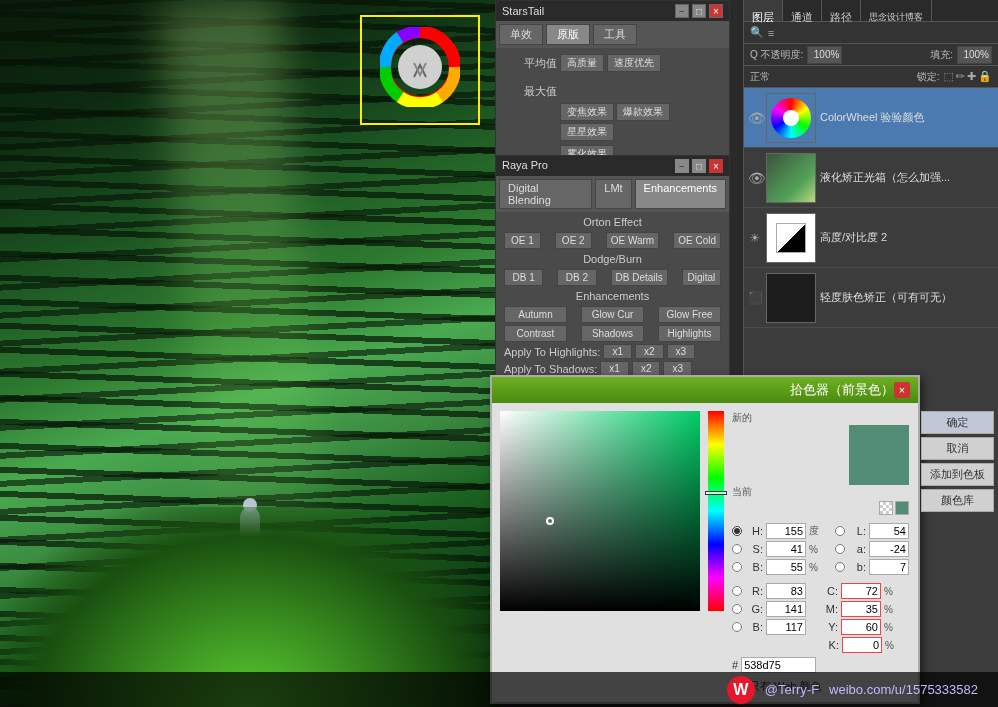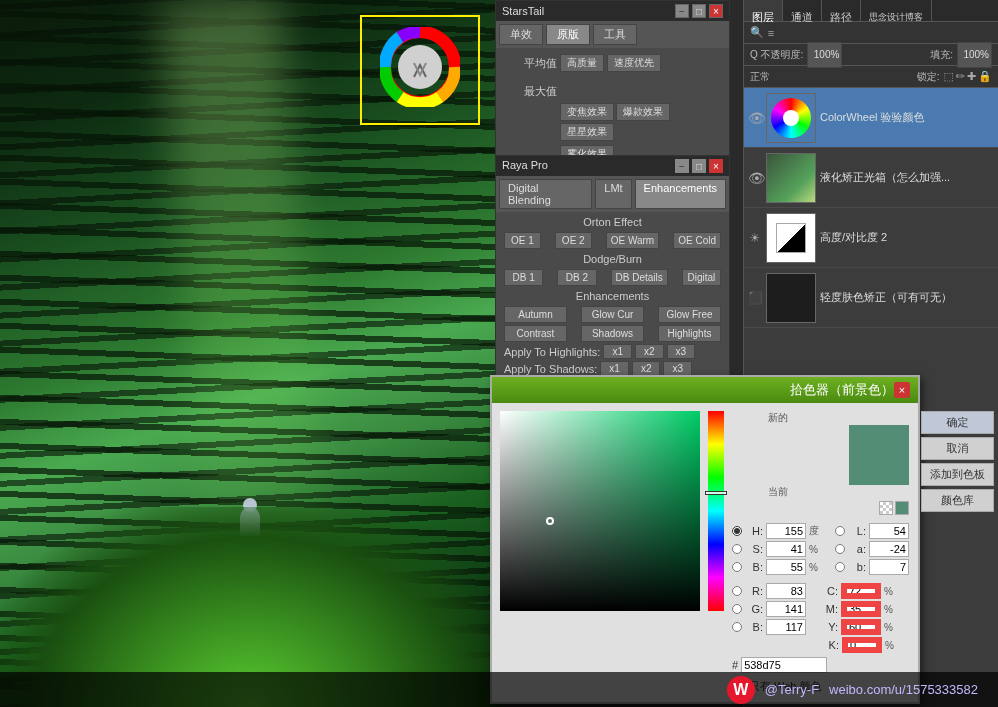--- a/index.html
+++ b/index.html
@@ -565,35 +565,36 @@
     }
     .picker-field-label2 {
       width: 18px;
       text-align: right;
       font-size: 11px;
       color: #333;
     }
     .picker-field-input2 {
       width: 40px;
       height: 16px;
-      border: 6px solid #ef4444;
+      border: 1px solid #ef4444;
       background: #fff;
       font-size: 11px;
       padding: 0 2px;
+      text-align: right;
     }
     .picker-hex-row {
       display: flex;
       align-items: center;
       gap: 3px;
       font-size: 11px;
       color: #333;
       margin-top: 2px;
     }
     .picker-hex-input {
-      width: 86px;
+      width: 75px;
       height: 16px;
       border: 1px solid #aaa;
       background: #fff;
       font-size: 11px;
       padding: 0 2px;
     }
     .picker-checkbox-row {
       display: flex;
       align-items: center;
       gap: 4px;
@@ -649,21 +650,21 @@
       color: #c4b5fd;
       font-size: 13px;
     }
     .opacity-input {
       width: 35px;
       background: #555;
       border: 1px solid #444;
       color: #ddd;
       font-size: 10px;
       height: 18px;
-      padding: 12px 2px;
+      padding: 4px 2px;
       text-align: right;
     }
     .lock-icons {
       display: flex;
       gap: 2px;
       align-items: center;
     }
     .lock-icon {
       font-size: 11px;
       color: #aaa;
@@ -894,21 +895,21 @@
     <div class="picker-gradient">
       <div class="picker-cursor"></div>
     </div>
 
     <div class="picker-hue-bar">
       <div class="hue-cursor"></div>
     </div>
 
     <div class="picker-right">
 
-      <div style="display:flex;flex-direction:column;align-items:flex-end;gap:0;margin-bottom:4px;margin-left:36px;">
+      <div style="display:flex;flex-direction:column;align-items:flex-end;gap:0;margin-bottom:4px;">
         <span style="font-size:10px;color:#555;align-self:flex-start;">新的</span>
         <div style="width:60px;height:30px;background:#538d75;"></div>
         <div style="width:60px;height:30px;background:#538d75;"></div>
         <span style="font-size:10px;color:#555;align-self:flex-start;">当前</span>
         <div style="display:flex;align-items:center;gap:2px;margin-top:2px;">
           <div class="opacity-indicator"></div>
           <div style="width:14px;height:14px;background:#538d75;border:1px solid #aaa;"></div>
         </div>
       </div>
 

